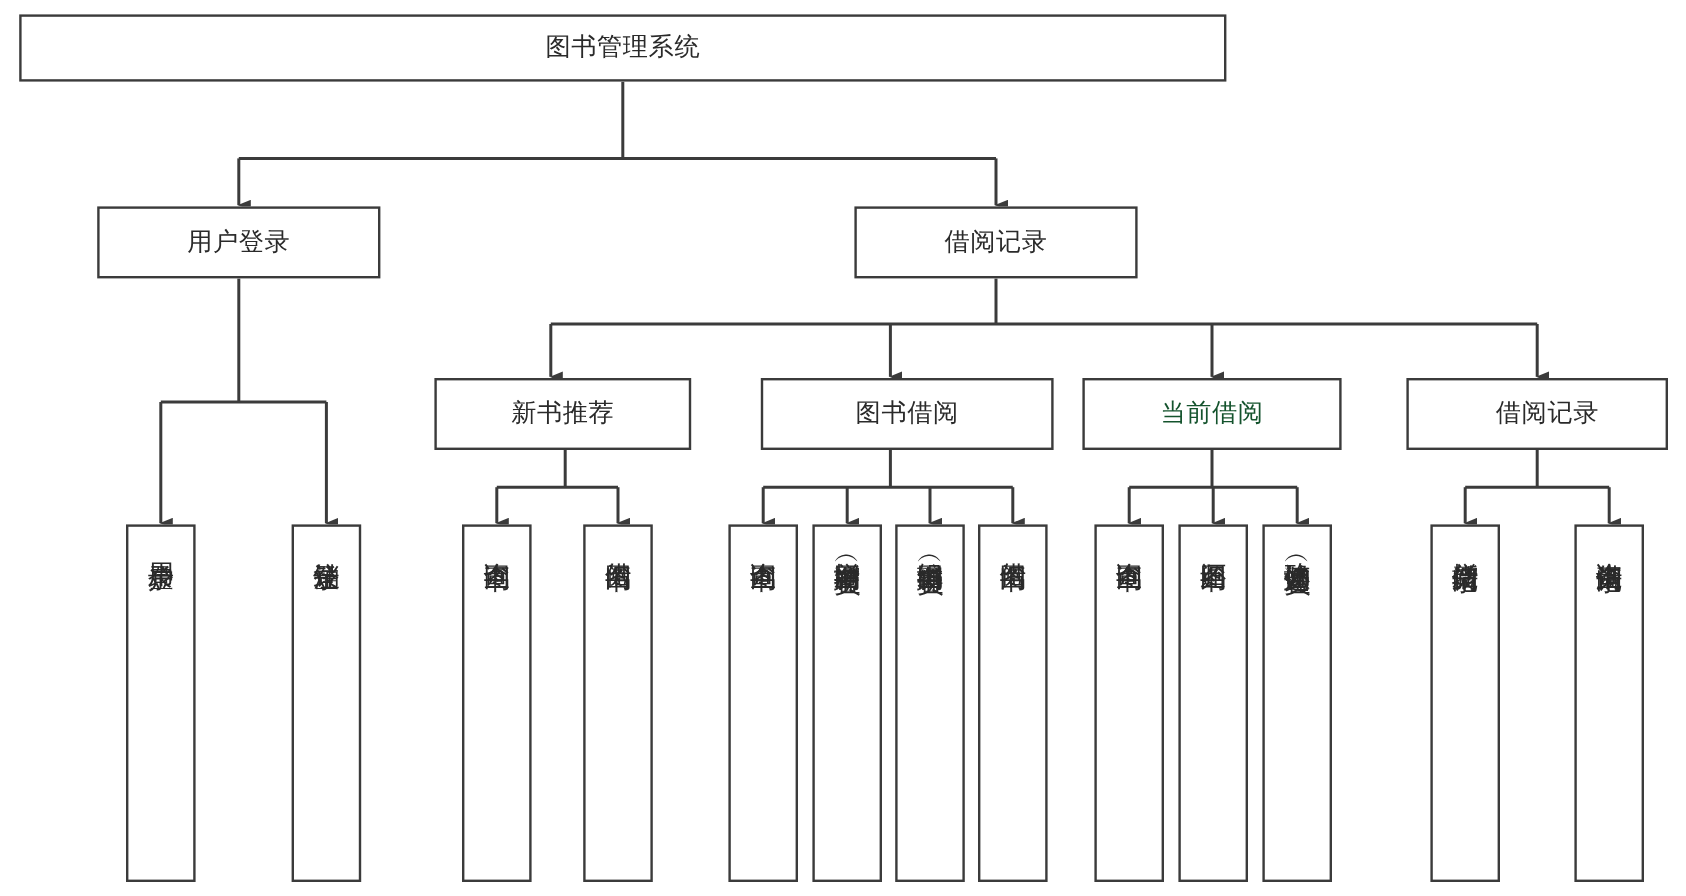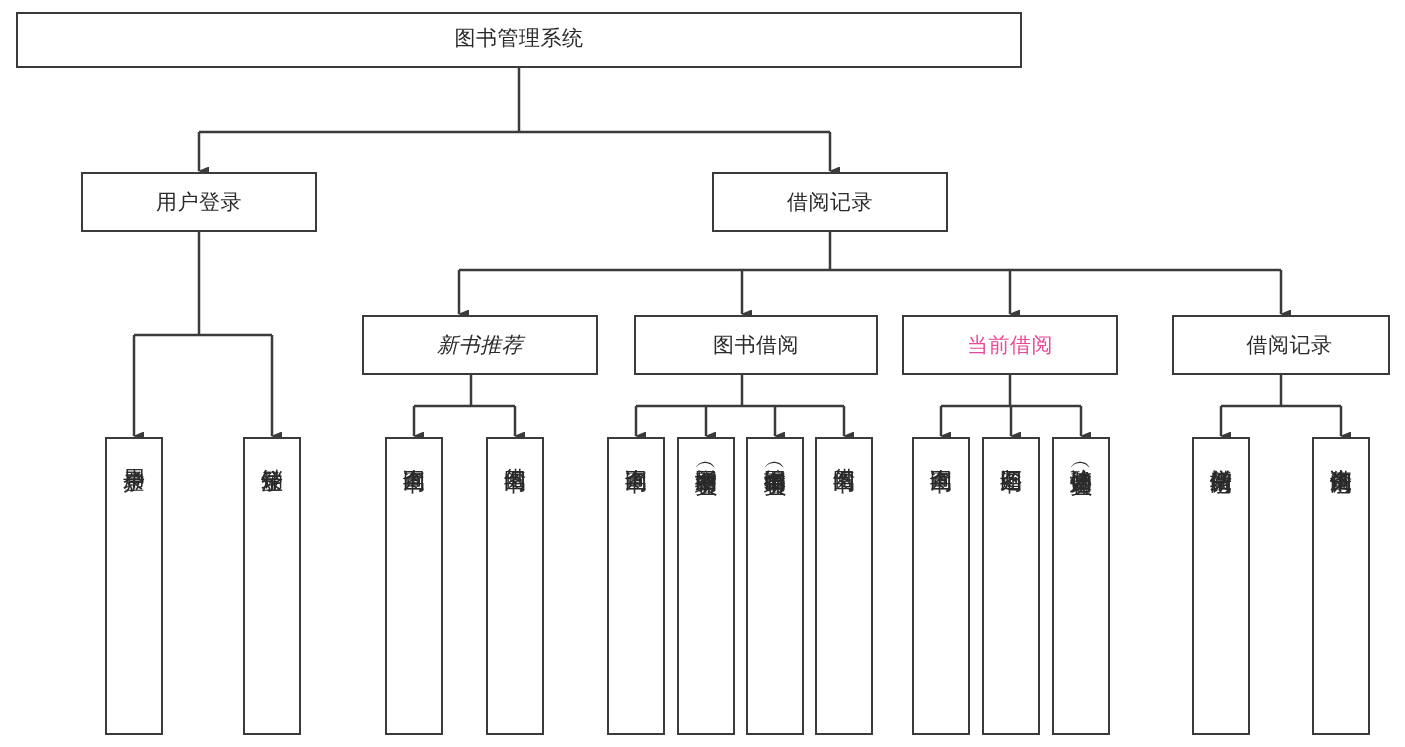--- a/index.html
+++ b/index.html
@@ -107,37 +107,37 @@
         <line x1="941" y1="406" x2="941" y2="436" stroke="#3b3b3b" stroke-width="2.5" marker-end="url(#arrow)"></line>
         <line x1="1011" y1="406" x2="1011" y2="436" stroke="#3b3b3b" stroke-width="2.5" marker-end="url(#arrow)"></line>
         <line x1="1081" y1="406" x2="1081" y2="436" stroke="#3b3b3b" stroke-width="2.5" marker-end="url(#arrow)"></line>
         <line x1="1281" y1="375" x2="1281" y2="406" stroke="#3b3b3b" stroke-width="2.5"></line>
         <line x1="1221" y1="406" x2="1341" y2="406" stroke="#3b3b3b" stroke-width="2.5"></line>
         <line x1="1221" y1="406" x2="1221" y2="436" stroke="#3b3b3b" stroke-width="2.5" marker-end="url(#arrow)"></line>
         <line x1="1341" y1="406" x2="1341" y2="436" stroke="#3b3b3b" stroke-width="2.5" marker-end="url(#arrow)"></line>
       </g>
   </svg>
   <div id="nodes">
-      <div class="node horiz root" style="left: 16px; top: 12px; width: 1006px; height: 56px; border-color: rgb(59, 59, 59); font-family: Liberation Mono, monospace;">
+      <div class="node horiz root" style="left: 16px; top: 12px; width: 1006px; height: 56px; border-color: rgb(59, 59, 59);">
         <span class="lbl" style="color: rgb(42, 42, 42);">图书管理系统</span>
       </div>
       <div class="node horiz" style="left: 81px; top: 172px; width: 236px; height: 60px; border-color: rgb(59, 59, 59);">
         <span class="lbl" style="color: rgb(42, 42, 42);">用户登录</span>
       </div>
       <div class="node horiz" style="left: 712px; top: 172px; width: 236px; height: 60px; border-color: rgb(59, 59, 59);">
         <span class="lbl" style="color: rgb(42, 42, 42);">借阅记录</span>
       </div>
-      <div class="node horiz" style="left: 362px; top: 315px; width: 236px; height: 60px; border-color: rgb(59, 59, 59); font-style: italic;">
+      <div class="node horiz" style="left: 362px; top: 315px; width: 214px; height: 60px; border-color: rgb(59, 59, 59);">
         <span class="lbl" style="color: rgb(42, 42, 42);">新书推荐</span>
       </div>
       <div class="node horiz" style="left: 634px; top: 315px; width: 244px; height: 60px; border-color: rgb(59, 59, 59);">
         <span class="lbl" style="color: rgb(42, 42, 42);">图书借阅</span>
       </div>
       <div class="node horiz" style="left: 902px; top: 315px; width: 216px; height: 60px; border-color: rgb(59, 59, 59);">
-        <span class="lbl" style="color: #ec4899;">当前借阅</span>
+        <span class="lbl" style="color: #14532d;">当前借阅</span>
       </div>
       <div class="node horiz" style="left: 1172px; top: 315px; width: 218px; height: 60px; border-color: rgb(59, 59, 59); padding-left: 17px;">
         <span class="lbl" style="color: rgb(42, 42, 42);">借阅记录</span>
       </div>
       <div class="node vert" style="left: 105px; top: 437px; width: 58px; height: 298px; border-color: rgb(59, 59, 59);">
         <span class="lbl" style="color: rgb(42, 42, 42);">用户登录</span>
       </div>
       <div class="node vert" style="left: 243px; top: 437px; width: 58px; height: 298px; border-color: rgb(59, 59, 59);">
         <span class="lbl" style="color: rgb(42, 42, 42);">注销登录</span>
       </div>

